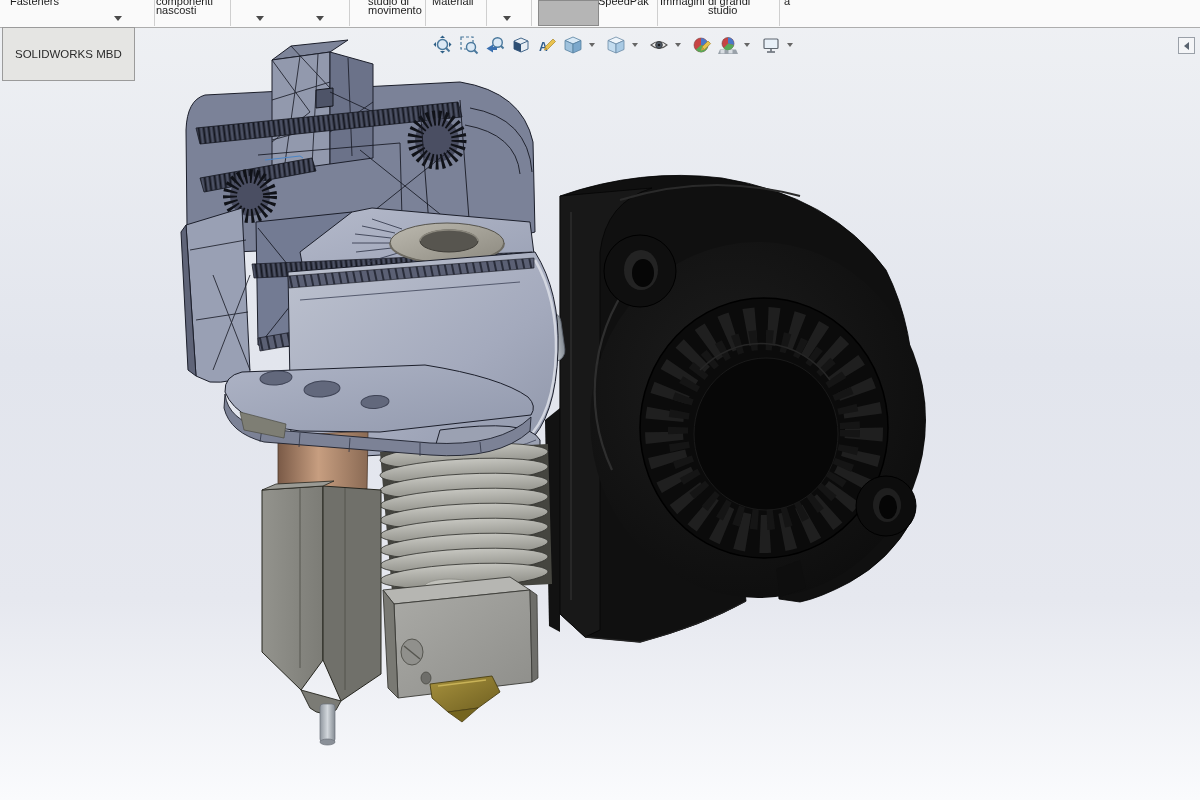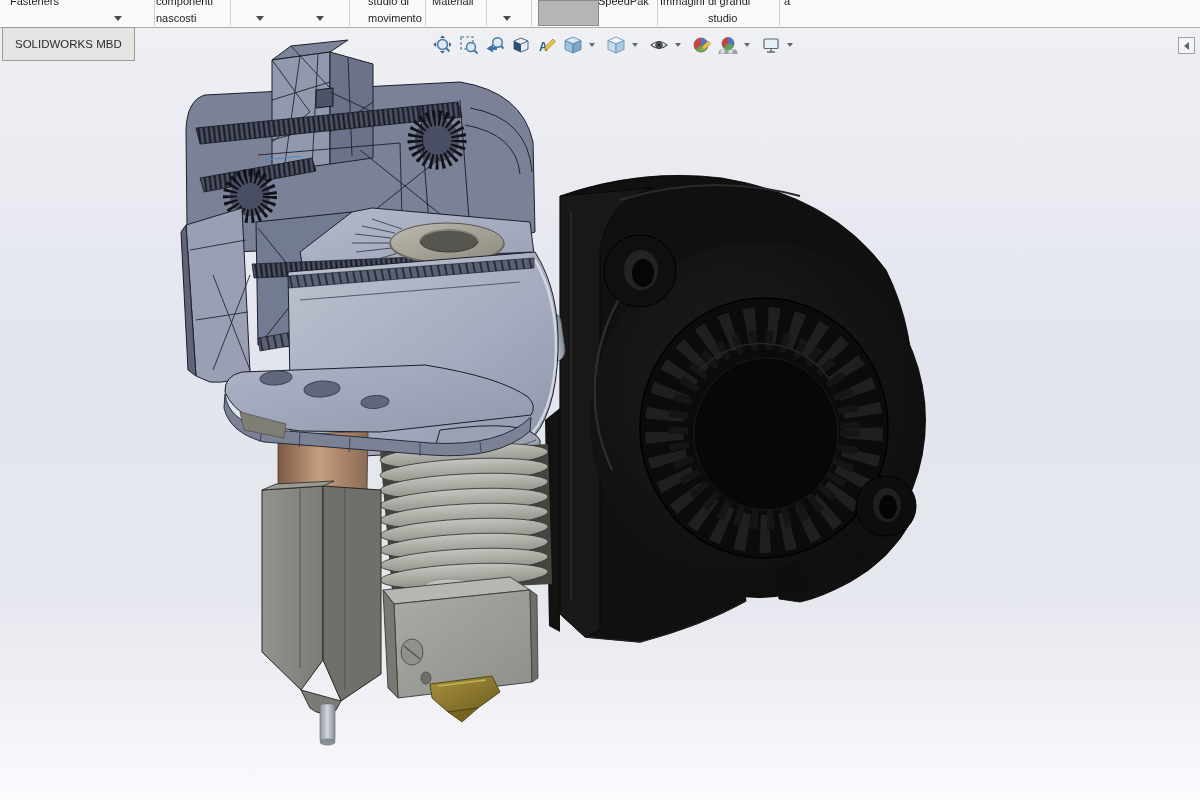--- a/index.html
+++ b/index.html
@@ -3,27 +3,27 @@
 <meta charset="utf-8">
 <style>
   html,body{margin:0;padding:0;}
   body{width:1200px;height:800px;overflow:hidden;font-family:"Liberation Sans",sans-serif;background:#fff;position:relative;}
   .stage{position:absolute;inset:0;width:1200px;height:800px;}
   svg.viewport{position:absolute;left:0;top:0;z-index:0;}
   
   .cmdbar{position:absolute;left:0;top:0;width:1200px;height:27px;background:#fafafa;border-bottom:1px solid #adadad;z-index:3;overflow:hidden;}
   .cmditem{position:absolute;top:0;height:27px;text-align:left;color:#1c1c1c;font-size:11px;line-height:13px;cursor:default;}
   .cmditem .l1{position:absolute;top:-5px;left:0;right:0;white-space:nowrap;}
-  .cmditem .l2{position:absolute;top:12px;left:0;right:0;white-space:nowrap;}
+  .cmditem .l2{position:absolute;top:4px;left:0;right:0;white-space:nowrap;}
   .cmdsep{position:absolute;top:0;width:1px;height:26px;background:#cfcfcf;}
   .cmdcaret{position:absolute;top:13px;width:12px;height:10px;display:flex;align-items:center;justify-content:center;}
   .cmdcaret i{display:block;width:0;height:0;border-left:4px solid transparent;border-right:4px solid transparent;border-top:5px solid #4a4a4a;}
   .graybox{position:absolute;top:0;height:24px;background:#b5b5b5;border:1px solid #8a8a8a;}
   
-  .mbdtab{position:absolute;left:2px;top:27px;height:20px;padding:6px 12px;background:#e5e5e3;border:1px solid #9b9b9b;color:#2a2a2a;font-size:11.5px;line-height:20px;z-index:3;white-space:nowrap;}
+  .mbdtab{position:absolute;left:2px;top:27px;height:20px;padding:16px 12px;background:#e5e5e3;border:1px solid #9b9b9b;color:#2a2a2a;font-size:11.5px;line-height:20px;z-index:3;white-space:nowrap;}
   
   .hud{position:absolute;left:430px;top:32px;height:26px;display:flex;align-items:center;z-index:3;}
   .hudbtn{width:26px;height:24px;border:none;background:transparent;padding:1px;display:flex;align-items:center;justify-content:center;cursor:default;}
   .hudcaret{width:11px;height:24px;border:none;background:transparent;display:flex;align-items:center;justify-content:center;padding:0;}
   .hudcaret i{display:block;width:0;height:0;border-left:3.5px solid transparent;border-right:3.5px solid transparent;border-top:4px solid #666;}
   .hudgap{width:6px;}
   
   .collapse{position:absolute;left:1178px;top:37px;width:17px;height:17px;background:#f4f5f7;border:1px solid #9aa0a8;z-index:3;display:flex;align-items:center;justify-content:center;padding:0;}
   .collapse i{display:block;width:0;height:0;border-top:4px solid transparent;border-bottom:4px solid transparent;border-right:5px solid #5a6470;}
 </style>

